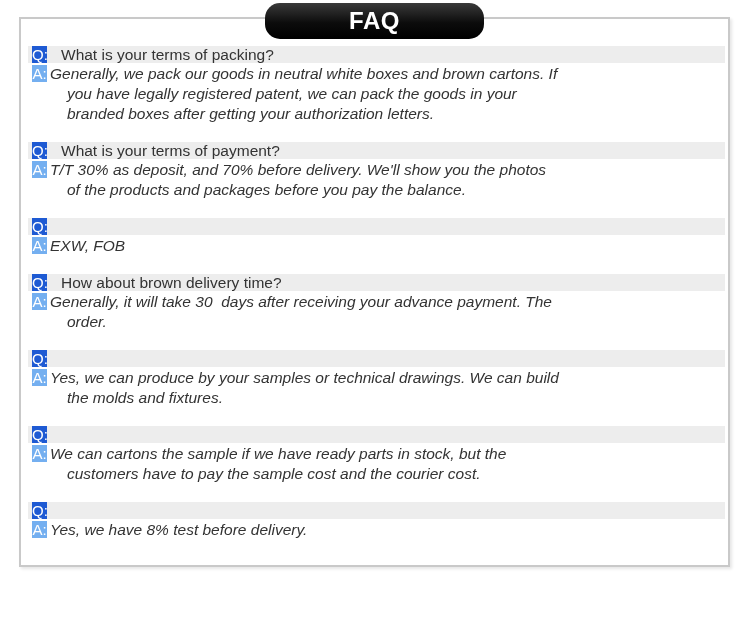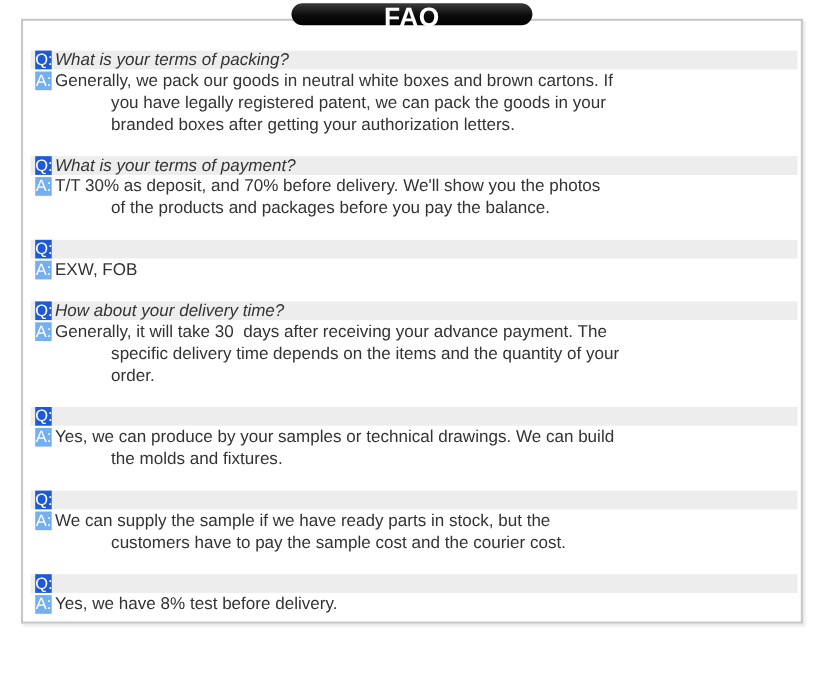--- a/index.html
+++ b/index.html
@@ -14,25 +14,25 @@
     position: absolute;
     left: 19px; top: 17px;
     width: 711px; height: 550px;
     border: 2px solid #c9c9c9;
     background: #ffffff;
     box-shadow: 2px 2px 3px rgba(0,0,0,0.10);
   }
   .faq-pill {
     position: absolute;
     left: 265px; top: 3px;
-    width: 219px; height: 20px;
+    width: 219px; height: 36px;
     background: linear-gradient(180deg, #3a3a3a 0%, #0c0c0c 55%, #000000 100%);
     border-radius: 15px;
     z-index: 2;
-    display: flex; justify-content: center;
+    display: flex; align-items: center; justify-content: center;
   }
   .faq-title {
     color: #ffffff;
     font-size: 24px;
     font-weight: bold;
     letter-spacing: 0.5px;
   }
   .content { padding-top: 27px; }
   .qa { margin-bottom: 18px; }
   .qa:last-child { margin-bottom: 0; }
@@ -48,41 +48,40 @@
     width: 15px; height: 17px;
     margin-left: 4px;
     font-size: 15px;
     line-height: 17px;
     text-align: center;
     color: #ffffff;
   }
   .badge.q { background: #1e5ad3; }
   .badge.a { background: #74aff0; margin-top: 1px; }
   .q-text {
-    margin-left: 3px;
+    margin-left: 14px;
     font-size: 15.5px;
     line-height: 17px;
     color: #333333;
     white-space: pre;
-    font-style: italic;
   }
   .a-row {
     display: flex;
     align-items: flex-start;
     margin-left: 7px;
     margin-top: 1px;
   }
   .a-text {
     margin-left: 3px;
     font-size: 15.5px;
     line-height: 20px;
     color: #333333;
   }
-  .a-line { white-space: pre-wrap; }
-  .a-line.cont { margin-left: 51px; }
+  .a-line { white-space: pre-wrap; font-style: italic; }
+  .a-line.cont { margin-left: 17px; }
 </style>
 </head>
 <body>
 
 <div class="faq-pill">
   <span class="faq-title">FAQ</span>
 </div>
 
 <div class="faq-panel">
   <div class="content">
@@ -124,27 +123,26 @@
         <span class="badge a">A:</span>
         <div class="a-text">
           <div class="a-line">EXW, FOB</div>
         </div>
       </div>
     </section>
 
     <section class="qa">
       <div class="q-row">
         <span class="badge q">Q:</span>
-        <span class="q-text">How about your delivery time?</span>
+        <span class="q-text">How about brown delivery time?</span>
       </div>
       <div class="a-row">
         <span class="badge a">A:</span>
         <div class="a-text">
           <div class="a-line">Generally, it will take 30  days after receiving your advance payment. The</div>
-          <div class="a-line cont">specific delivery time depends on the items and the quantity of your</div>
           <div class="a-line cont">order.</div>
         </div>
       </div>
     </section>
 
     <section class="qa">
       <div class="q-row">
         <span class="badge q">Q:</span>
       </div>
       <div class="a-row">
@@ -156,21 +154,21 @@
       </div>
     </section>
 
     <section class="qa">
       <div class="q-row">
         <span class="badge q">Q:</span>
       </div>
       <div class="a-row">
         <span class="badge a">A:</span>
         <div class="a-text">
-          <div class="a-line">We can supply the sample if we have ready parts in stock, but the</div>
+          <div class="a-line">We can cartons the sample if we have ready parts in stock, but the</div>
           <div class="a-line cont">customers have to pay the sample cost and the courier cost.</div>
         </div>
       </div>
     </section>
 
     <section class="qa">
       <div class="q-row">
         <span class="badge q">Q:</span>
       </div>
       <div class="a-row">

